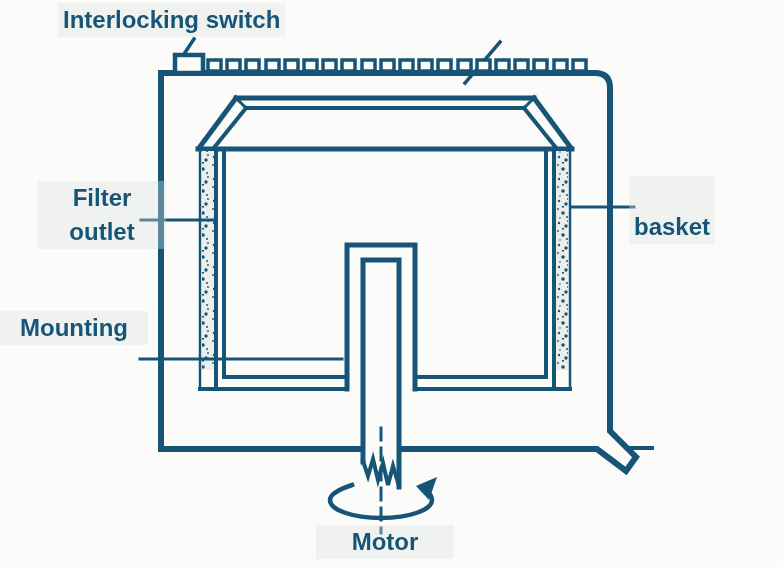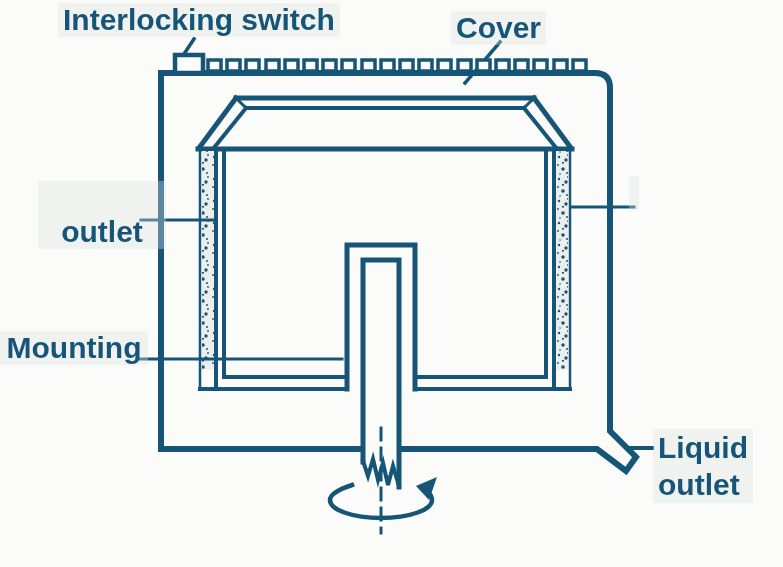--- a/index.html
+++ b/index.html
@@ -7,21 +7,21 @@
   #stage {
     position:relative; width:783px; height:567px; margin:0 auto;
     background:var(--bg,#fbfbf9); overflow:hidden;
   }
   #stage svg { position:absolute; left:0; top:0; }
   .s  { stroke:var(--ink,#165577); fill:none; stroke-linecap:square; stroke-linejoin:miter; }
   .f  { fill:var(--ink,#165577); stroke:none; }
   .wf { fill:#fcfcfa; stroke:var(--ink,#165577); }
   .lbl {
     position:absolute; color:var(--ink,#165577);
-    font-size:30px; font-weight:600; line-height:34px; white-space:nowrap;
+    font-size:24px; font-weight:600; line-height:34px; white-space:nowrap;
     background:rgba(222,226,224,0.35); padding:0 5px;
   }
   .lbl.center { text-align:center; }
 </style>
 </head>
 <body>
 
 <div id="stage">
 
   <svg width="783" height="567" viewBox="0 0 783 567">
@@ -138,34 +138,31 @@
     <g>
       <line class="s" stroke-width="3" x1="140" y1="359" x2="342" y2="359"></line>
     </g>
     <g>
       <line class="s" stroke-width="4" x1="631" y1="448" x2="652" y2="448"></line>
     </g>
   </svg>
 
   <div class="lbl" style="left:58px; top:3px;">Interlocking switch</div>
 
-  <div class="lbl" style="left:451px; top:11px;">Cover</div>
 
   <div class="lbl center" style="left:38px; top:181px; width:118px;">
-    <br>
+    <span>Filter</span><br>
     <span>outlet</span>
   </div>
 
   <div class="lbl" style="left:629px; top:176px;">
     <br>
+    <span>basket</span>
   </div>
 
-  <div class="lbl center" style="left:0px; top:311px; width:138px;margin-top:20px;">
+  <div class="lbl center" style="left:0px; top:311px; width:138px;">
     <span>Mounting</span><br>
   </div>
 
-  <div class="lbl" style="left:653px; top:429px; line-height:37px;">
-    <span>Liquid</span><br>
-    <span>outlet</span>
-  </div>
 
+  <div class="lbl center" style="left:316px; top:525px; width:128px;">Motor</div>
 
 </div>
 
 </body></html>

